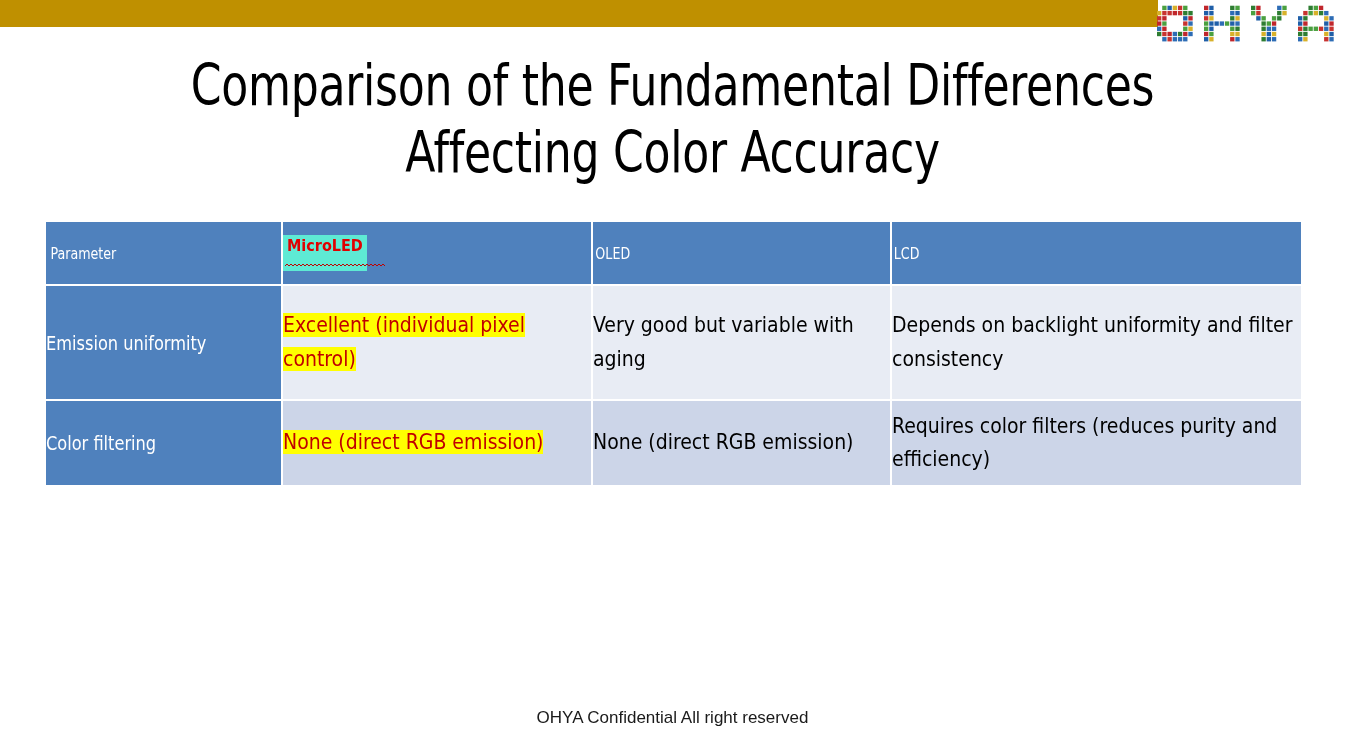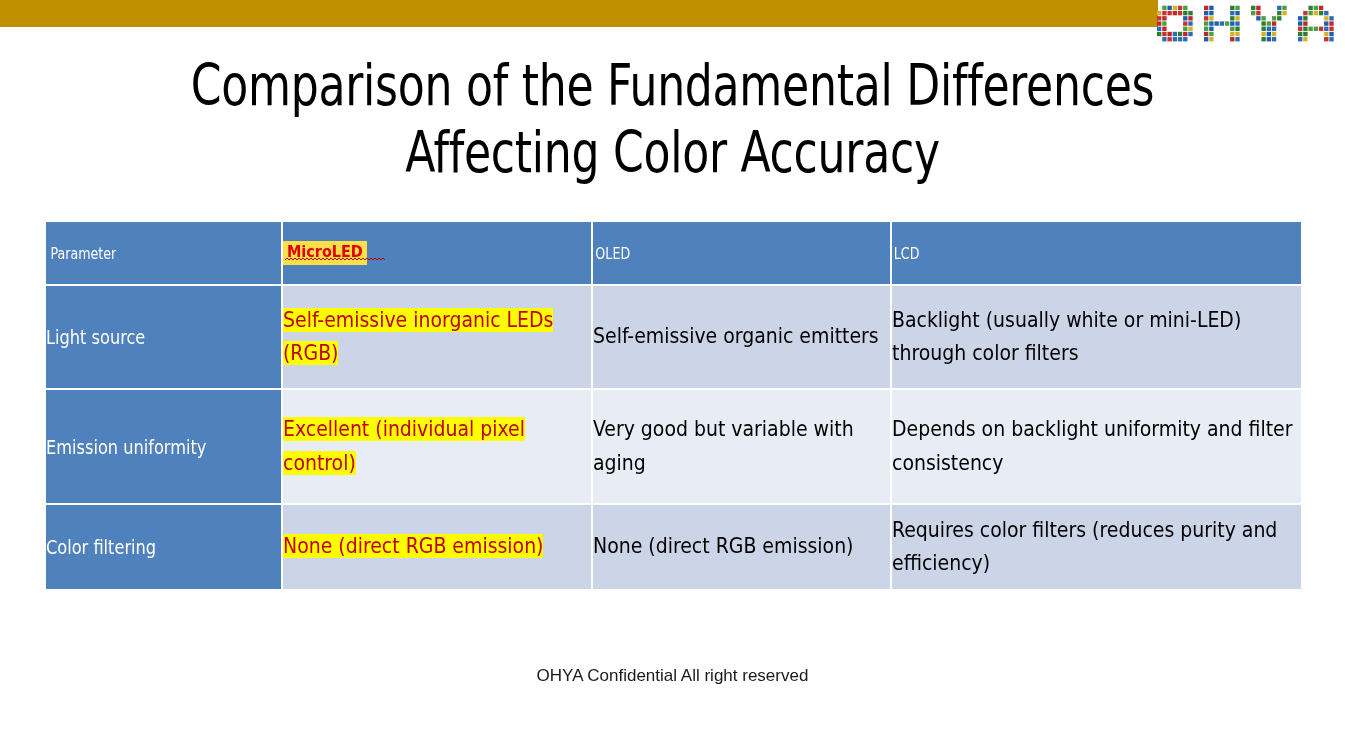--- a/index.html
+++ b/index.html
@@ -139,42 +139,42 @@
     color: #c00000;
   }
   .hl .mark {
     background: #ffff00;
     box-decoration-break: clone;
     -webkit-box-decoration-break: clone;
   }
 
   .micro-head {
     display: inline-block;
-    background: #fde047;
+    background: #5eead4;
     color: #e00000;
     font-weight: bold;
-    padding: 1px 4px 1px 4px;
+    padding: 1px 4px 13px 4px;
     border-bottom: 3px solid transparent;
     position: relative;
     text-align: right;
   }
   .micro-head .squiggle {
     position: absolute;
     left: 2px;
     right: 2px;
     bottom: 1px;
     height: 4px;
     display: block;
   }
 
   
   .footer {
     position: absolute;
     left: 0;
-    top: 666px;
+    top: 708px;
     width: 1345px;
     text-align: center;
     font-size: 17px;
     color: #1a1a1a;
     font-family: "Liberation Sans", sans-serif;
   }
 </style>
 </head>
 <body>
 
@@ -335,34 +335,20 @@
         </th>
         <th class="hcell">
           <span class="htxt">OLED</span>
         </th>
         <th class="hcell">
           <span class="htxt">LCD</span>
         </th>
       </tr>
     </thead>
     <tbody>
-      <tr class="band-a">
-        <td class="pcell">
-          <span class="ptxt">Light source</span>
-        </td>
-        <td class="dcell hl">
-          <span class="mark">Self-emissive inorganic LEDs (RGB)</span>
-        </td>
-        <td class="dcell">
-          <span class="dtxt">Self-emissive organic emitters</span>
-        </td>
-        <td class="dcell">
-          <span class="dtxt">Backlight (usually white or mini-LED) through color filters</span>
-        </td>
-      </tr>
       <tr class="band-b">
         <td class="pcell">
           <span class="ptxt">Emission uniformity</span>
         </td>
         <td class="dcell hl">
           <span class="mark">Excellent (individual pixel control)</span>
         </td>
         <td class="dcell">
           <span class="dtxt">Very good but variable with aging</span>
         </td>

